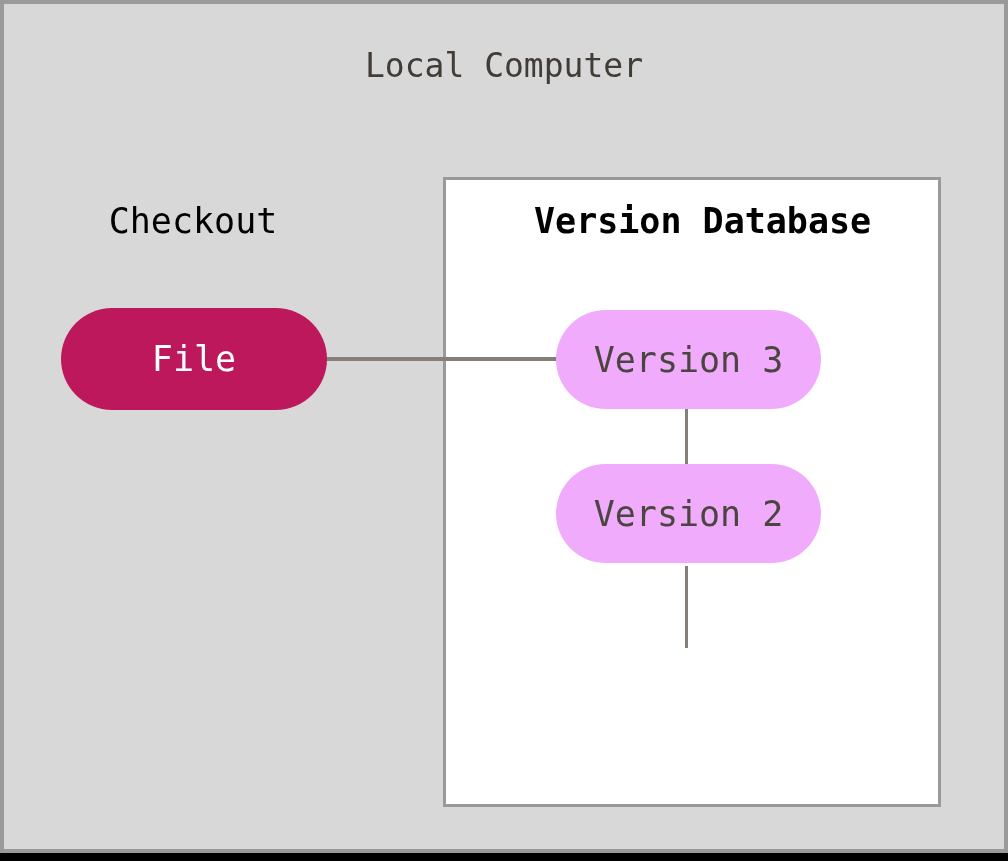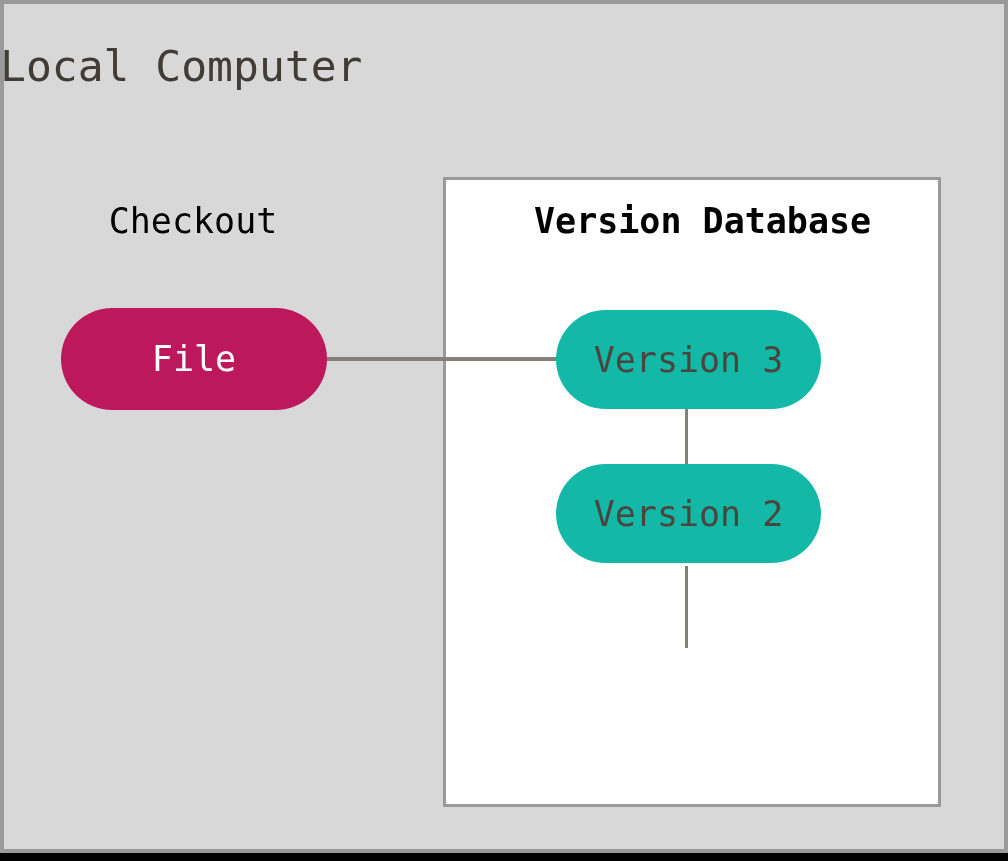--- a/index.html
+++ b/index.html
@@ -41,21 +41,22 @@
     height: 8px;
     background: #000000;
   }
 
   
   .diagram-title {
     position: absolute;
     left: 0px;
     top: 40px;
     width: 1008px;
-    font-size: 43px;
+    text-align: center;
+    font-size: 33px;
     line-height: 52px;
     letter-spacing: 0px;
     color: #413c36;
     white-space: pre;
   }
 
   
   .caption {
     position: absolute;
     font-size: 35px;
@@ -129,21 +130,21 @@
     top: 308px;
     width: 266px;
     height: 102px;
     background: #be185d;
     color: #ffffff;
   }
   .node-version {
     left: 556px;
     width: 265px;
     height: 99px;
-    background: #14b8a6;
+    background: #f0abfc;
     color: #4a453f;
   }
   .node-v3 { top: 310px; }
   .node-v2 { top: 464px; }
   .node-v1 { top: 640px; }
 </style>
 </head>
 <body>
 
 <div id="canvas">

